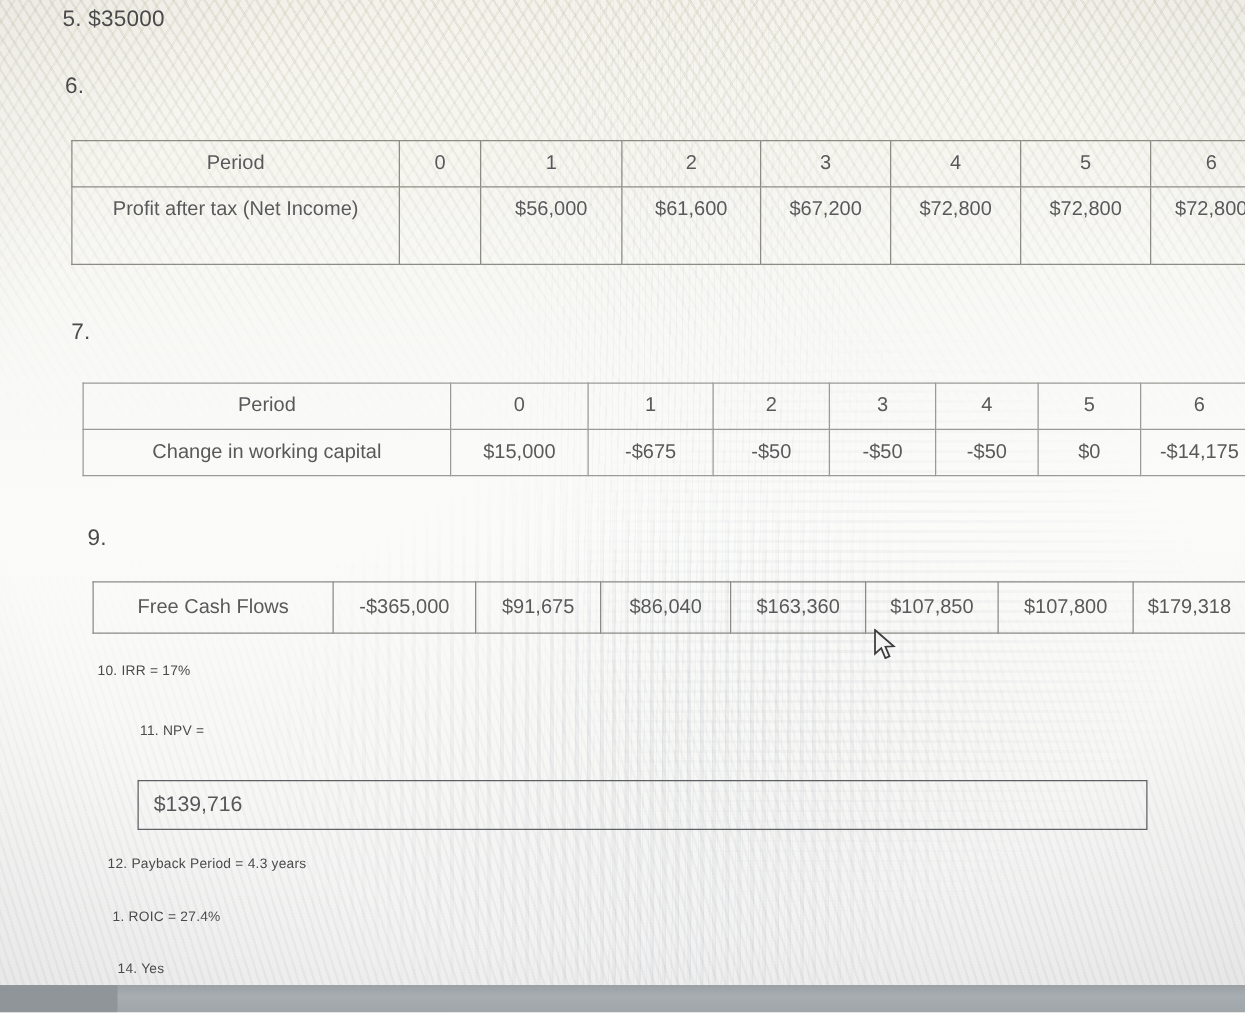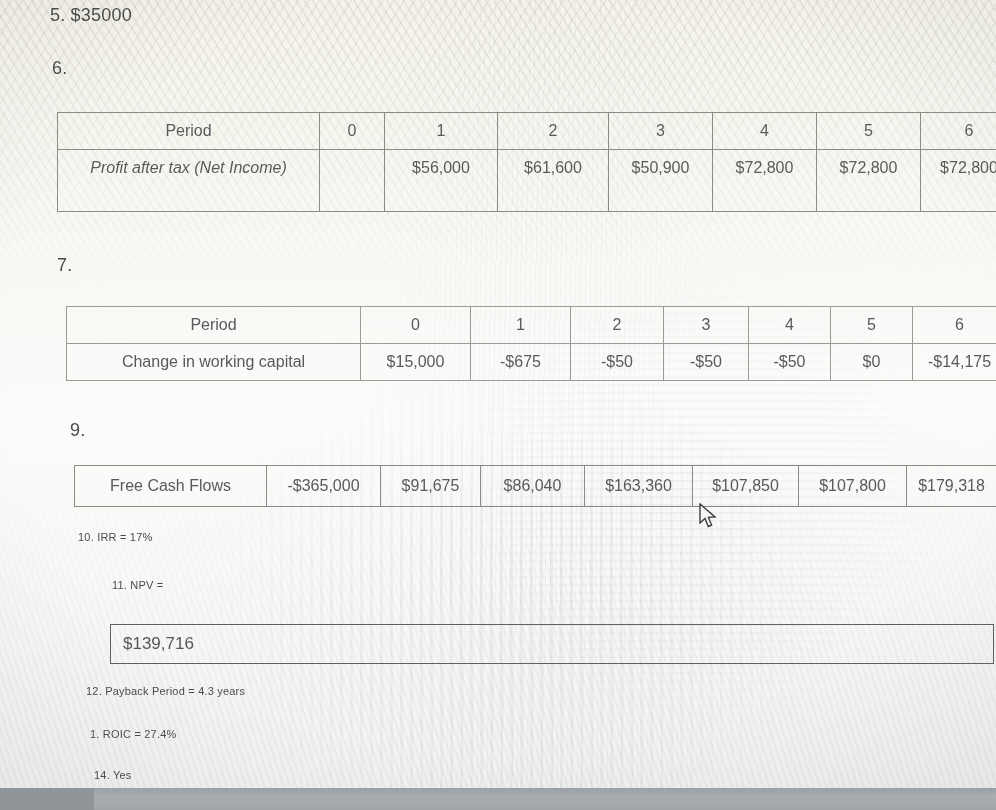--- a/index.html
+++ b/index.html
@@ -105,21 +105,21 @@
     text-shadow:0 0 1px rgba(255,255,255,.5);
     text-align:center;
   }
   .tbl td.head{vertical-align:top;}
   .tbl.mid td{border-color:#9a9a96;}
   .tbl.fcf td{border-color:#8a8a86;padding:10px 10px;}
 
   
   #npv-box{
     position:absolute;
-    left:110px;top:624px;width:884px;height:40px;
+    left:110px;top:624px;width:808px;height:40px;
     border:1px solid #5f6064;
     box-sizing:border-box;
     background:transparent;
   }
   #npv-box .val{
     position:absolute;left:12px;top:9px;
     font-size:17px;color:#57575a;
     text-shadow:0 0 1px rgba(255,255,255,.5);
   }
 
@@ -161,25 +161,25 @@
           <td class="head">Period</td>
           <td>0</td>
           <td>1</td>
           <td>2</td>
           <td>3</td>
           <td>4</td>
           <td>5</td>
           <td>6</td>
         </tr>
         <tr style="height:62px;">
-          <td style="white-space:normal;font-style:italic;">Profit after tax (Net Income)</td>
+          <td style="white-space:normal;">Profit after tax (Net Income)</td>
           <td></td>
           <td>$56,000</td>
           <td>$61,600</td>
-          <td>$50,900</td>
+          <td>$67,200</td>
           <td>$72,800</td>
           <td>$72,800</td>
           <td>$72,800</td>
         </tr>
       </tbody>
     </table>
 
     <div class="txt dark" style="left:57px;top:255px;font-size:18px;">7.</div>
 
     <table class="tbl mid" style="left:66px;top:306px;width:940px;">

